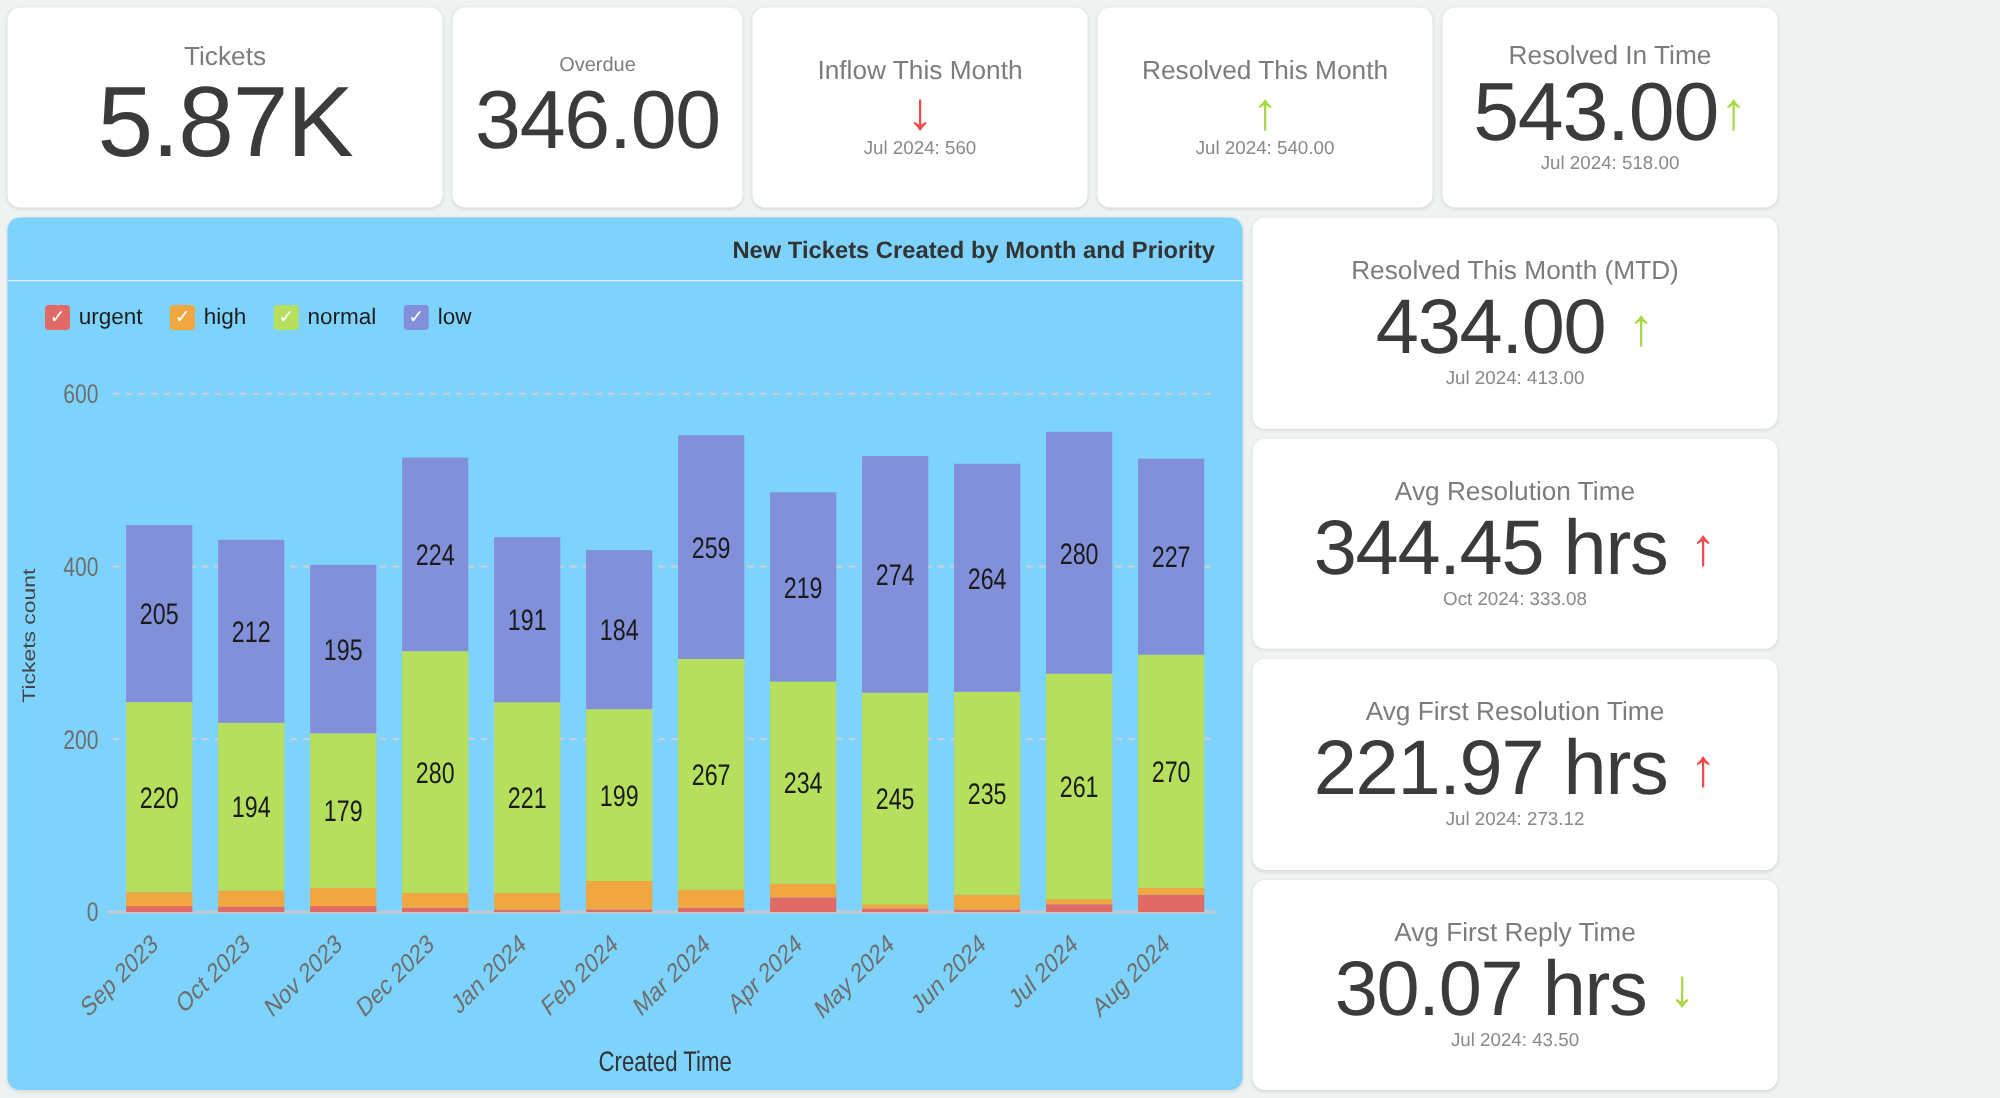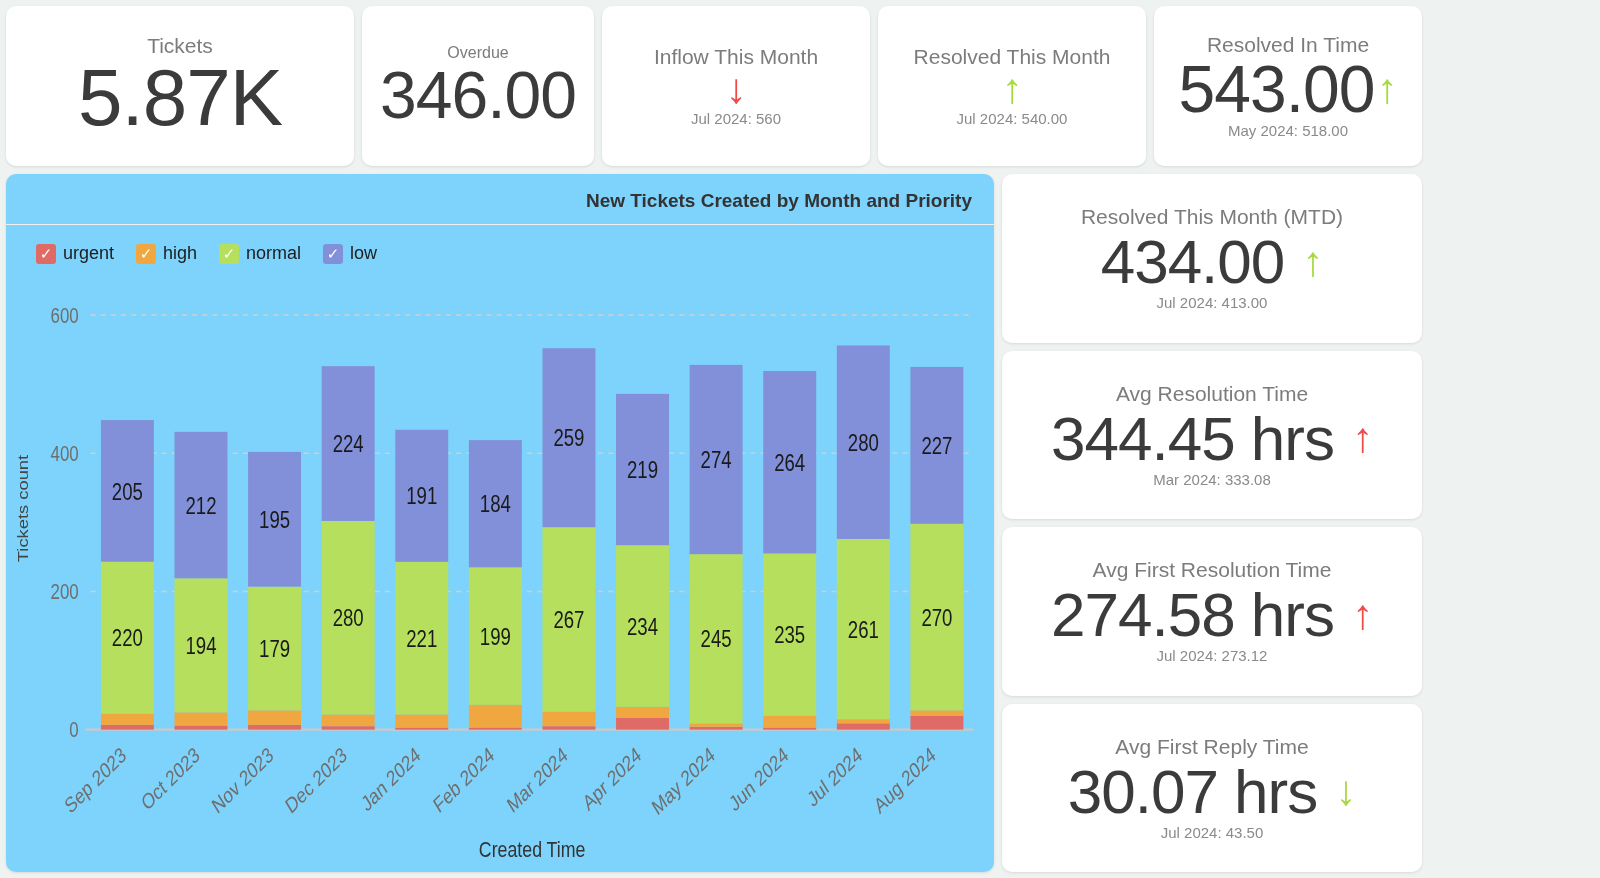--- a/index.html
+++ b/index.html
@@ -156,21 +156,21 @@
       </div>
       <div class="kpi-prev">Jul 2024: 540.00</div>
     </div>
 
     <div class="kpi-card w-trend">
       <div class="kpi-title">Resolved In Time</div>
       <div class="kpi-valrow">
         <span class="kpi-value">543.00</span>
         <span class="arrow up-good">↑</span>
       </div>
-      <div class="kpi-prev">May 2024: 518.00</div>
+      <div class="kpi-prev">Jul 2024: 518.00</div>
     </div>
   </div>
 
   <div class="body-row">
 
     <div class="chart-card">
       <div class="chart-header">
         <div class="chart-title">New Tickets Created by Month and Priority</div>
       </div>
 
@@ -303,27 +303,27 @@
         </div>
         <div class="side-prev">Jul 2024: 413.00</div>
       </div>
 
       <div class="side-card">
         <div class="side-title">Avg Resolution Time</div>
         <div class="side-valrow">
           <span class="side-value">344.45 hrs</span>
           <span class="arrow up-bad">↑</span>
         </div>
-        <div class="side-prev">Mar 2024: 333.08</div>
+        <div class="side-prev">Oct 2024: 333.08</div>
       </div>
 
       <div class="side-card">
         <div class="side-title">Avg First Resolution Time</div>
         <div class="side-valrow">
-          <span class="side-value">274.58 hrs</span>
+          <span class="side-value">221.97 hrs</span>
           <span class="arrow up-bad">↑</span>
         </div>
         <div class="side-prev">Jul 2024: 273.12</div>
       </div>
 
       <div class="side-card">
         <div class="side-title">Avg First Reply Time</div>
         <div class="side-valrow">
           <span class="side-value">30.07 hrs</span>
           <span class="arrow down-good">↓</span>

